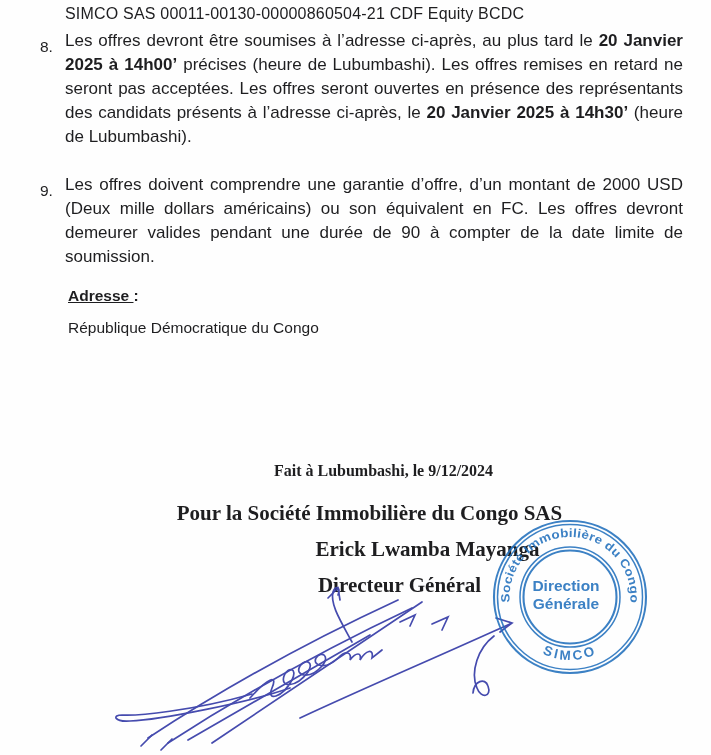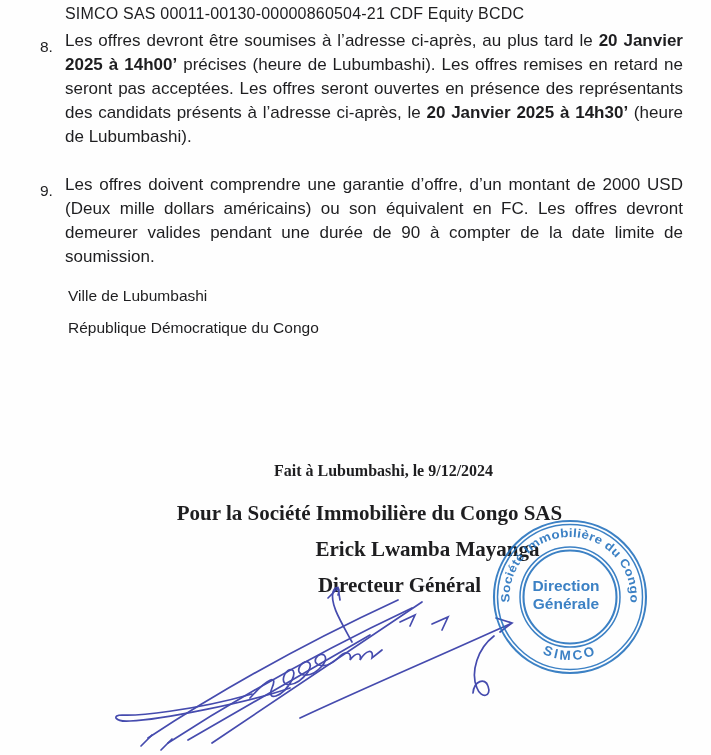--- a/index.html
+++ b/index.html
@@ -48,21 +48,21 @@
     <div class="num">8.</div>
     <div class="body"><span>Les offres devront être soumises à l’adresse ci-après, au plus tard le </span><span class="b">20 Janvier 2025 à 14h00’</span><span> précises (heure de Lubumbashi). Les offres remises en retard ne seront pas acceptées. Les offres seront ouvertes en présence des représentants des candidats présents à l’adresse ci-après, le </span><span class="b">20 Janvier 2025 à 14h30’</span><span> (heure de Lubumbashi).</span></div>
   </div>
 
   <div class="item" id="item9">
     <div class="num">9.</div>
     <div class="body"><span>Les offres doivent comprendre une garantie d’offre, d’un montant de 2000 USD (Deux mille dollars américains) ou son équivalent en FC. Les offres devront demeurer valides pendant une durée de 90 à compter de la date limite de soumission.</span></div>
   </div>
 
   <div class="address">
-    <div>Ville de Lubumbashi</div>
+    <div class="lbl"><span class="u">Adresse </span><span>:</span></div>
     <div>République Démocratique du Congo</div>
   </div>
 
   <div class="closing-line" id="date-line">Fait à Lubumbashi, le 9/12/2024</div>
   <div class="closing-line" id="company-line">Pour la Société Immobilière du Congo SAS</div>
   <div class="closing-line" id="name-line">Erick Lwamba Mayanga</div>
   <div class="closing-line" id="title-line">Directeur Général</div>
 
   <div class="sig-wrap">
     <svg width="450" height="175" viewBox="0 0 450 175">

